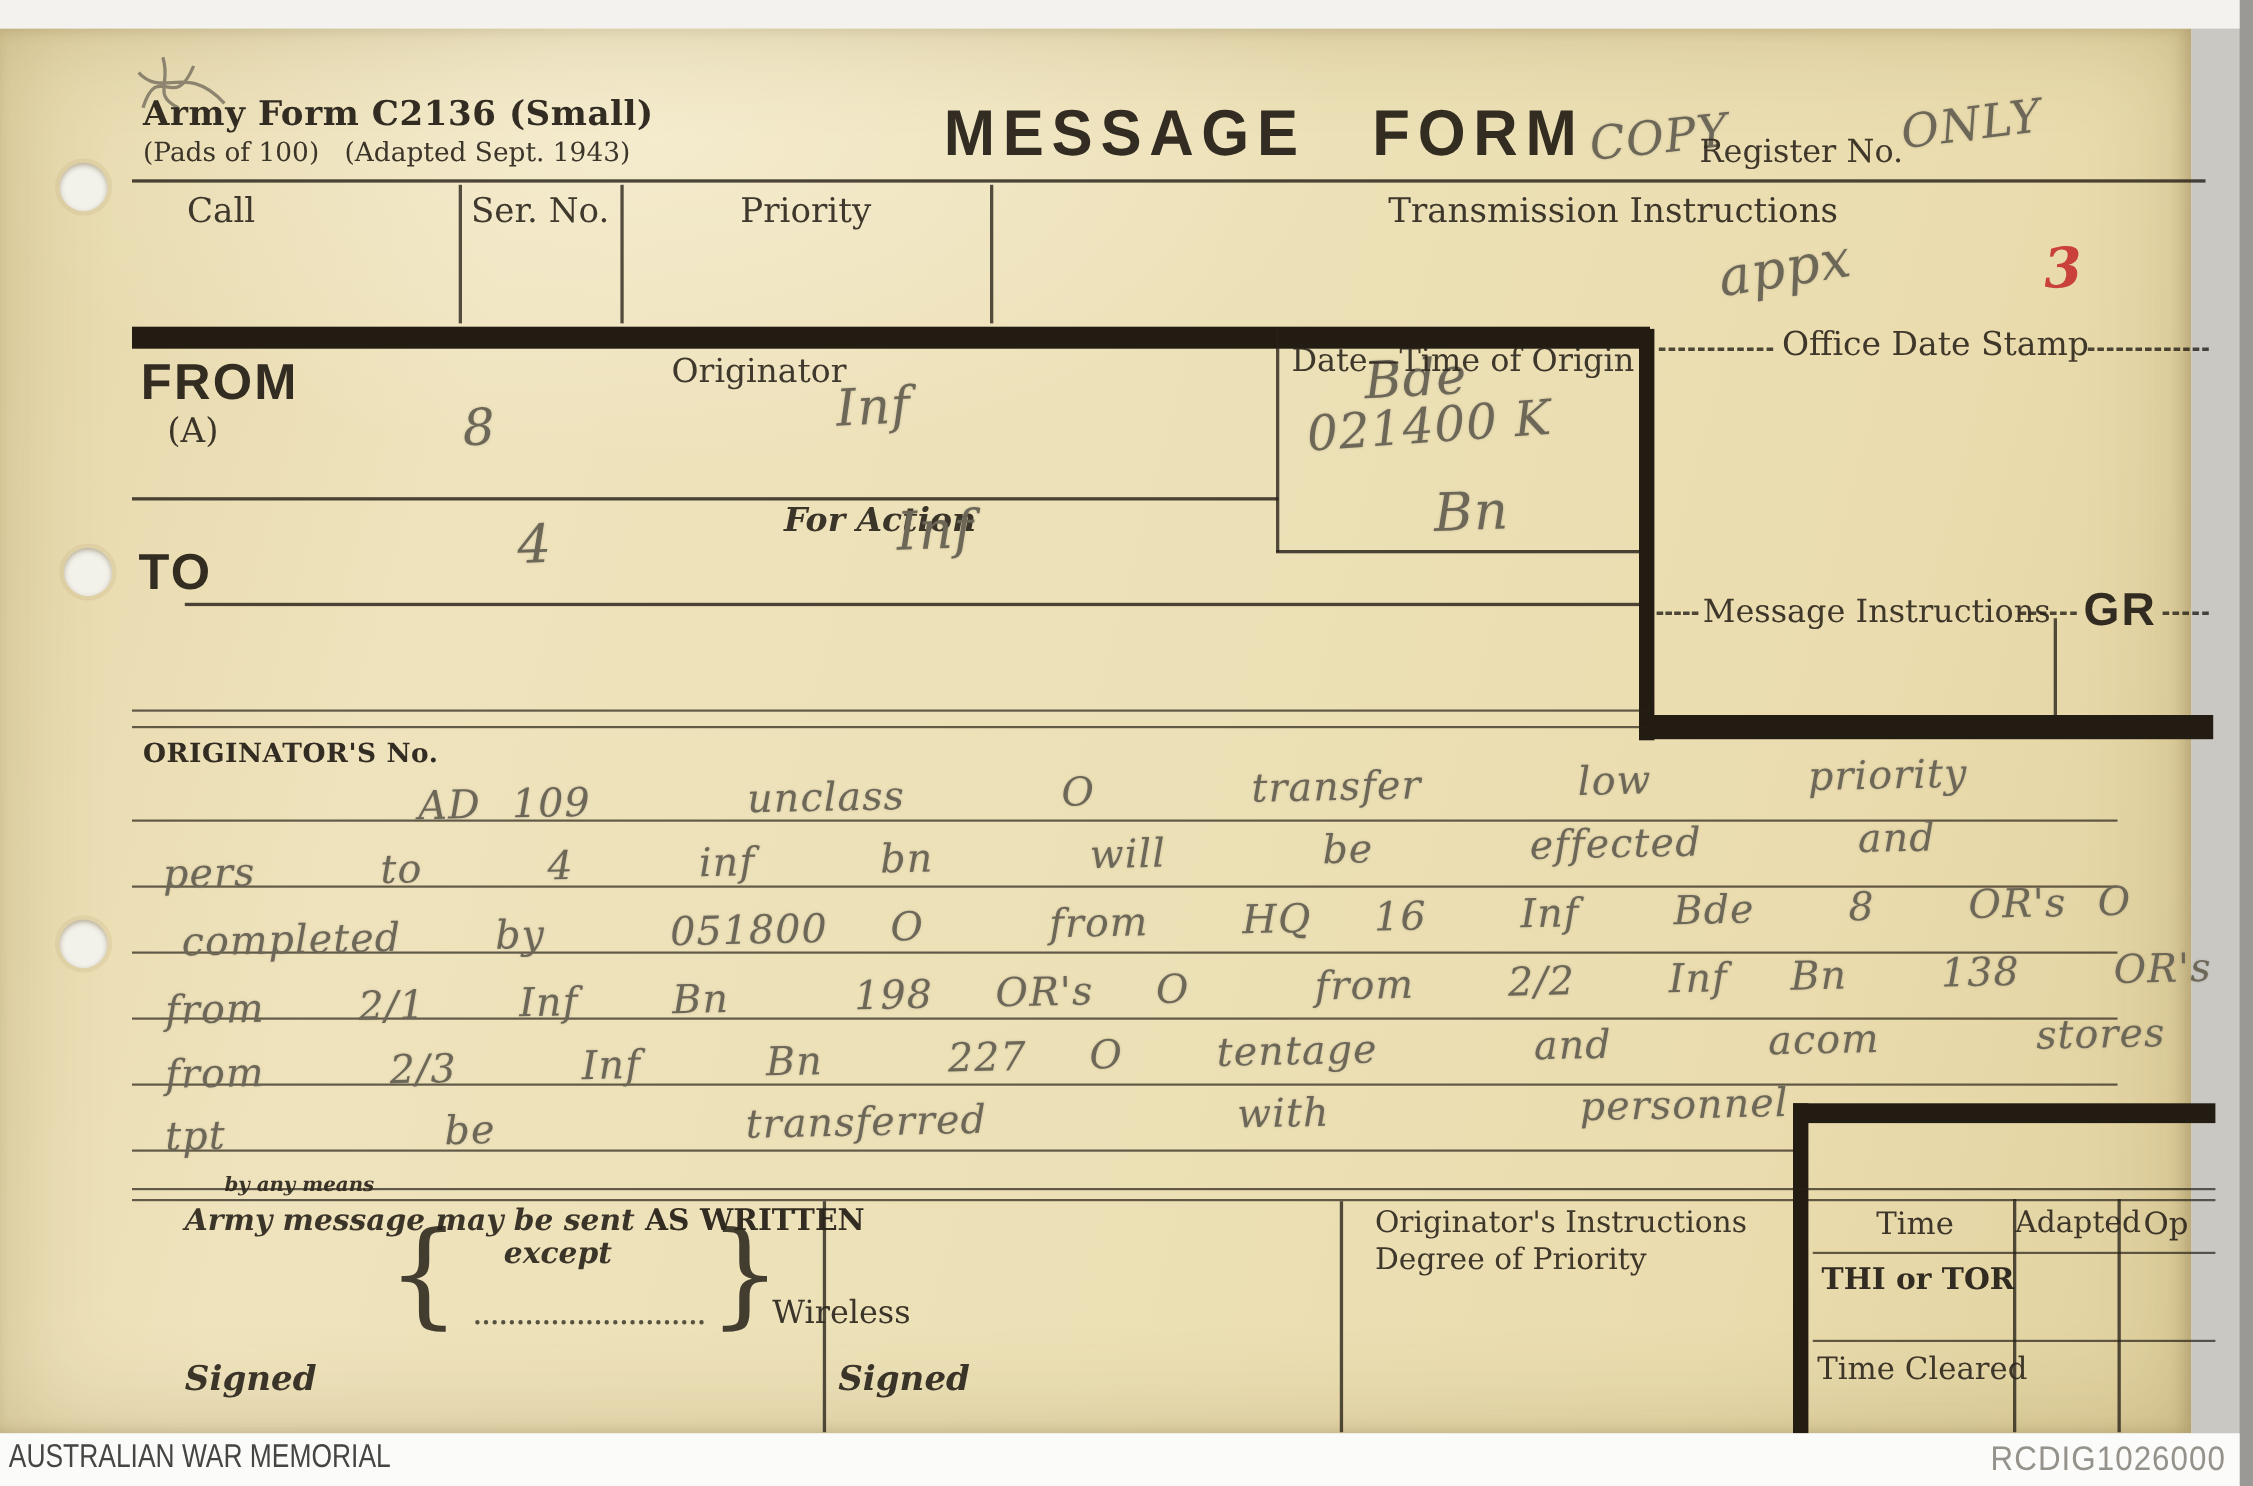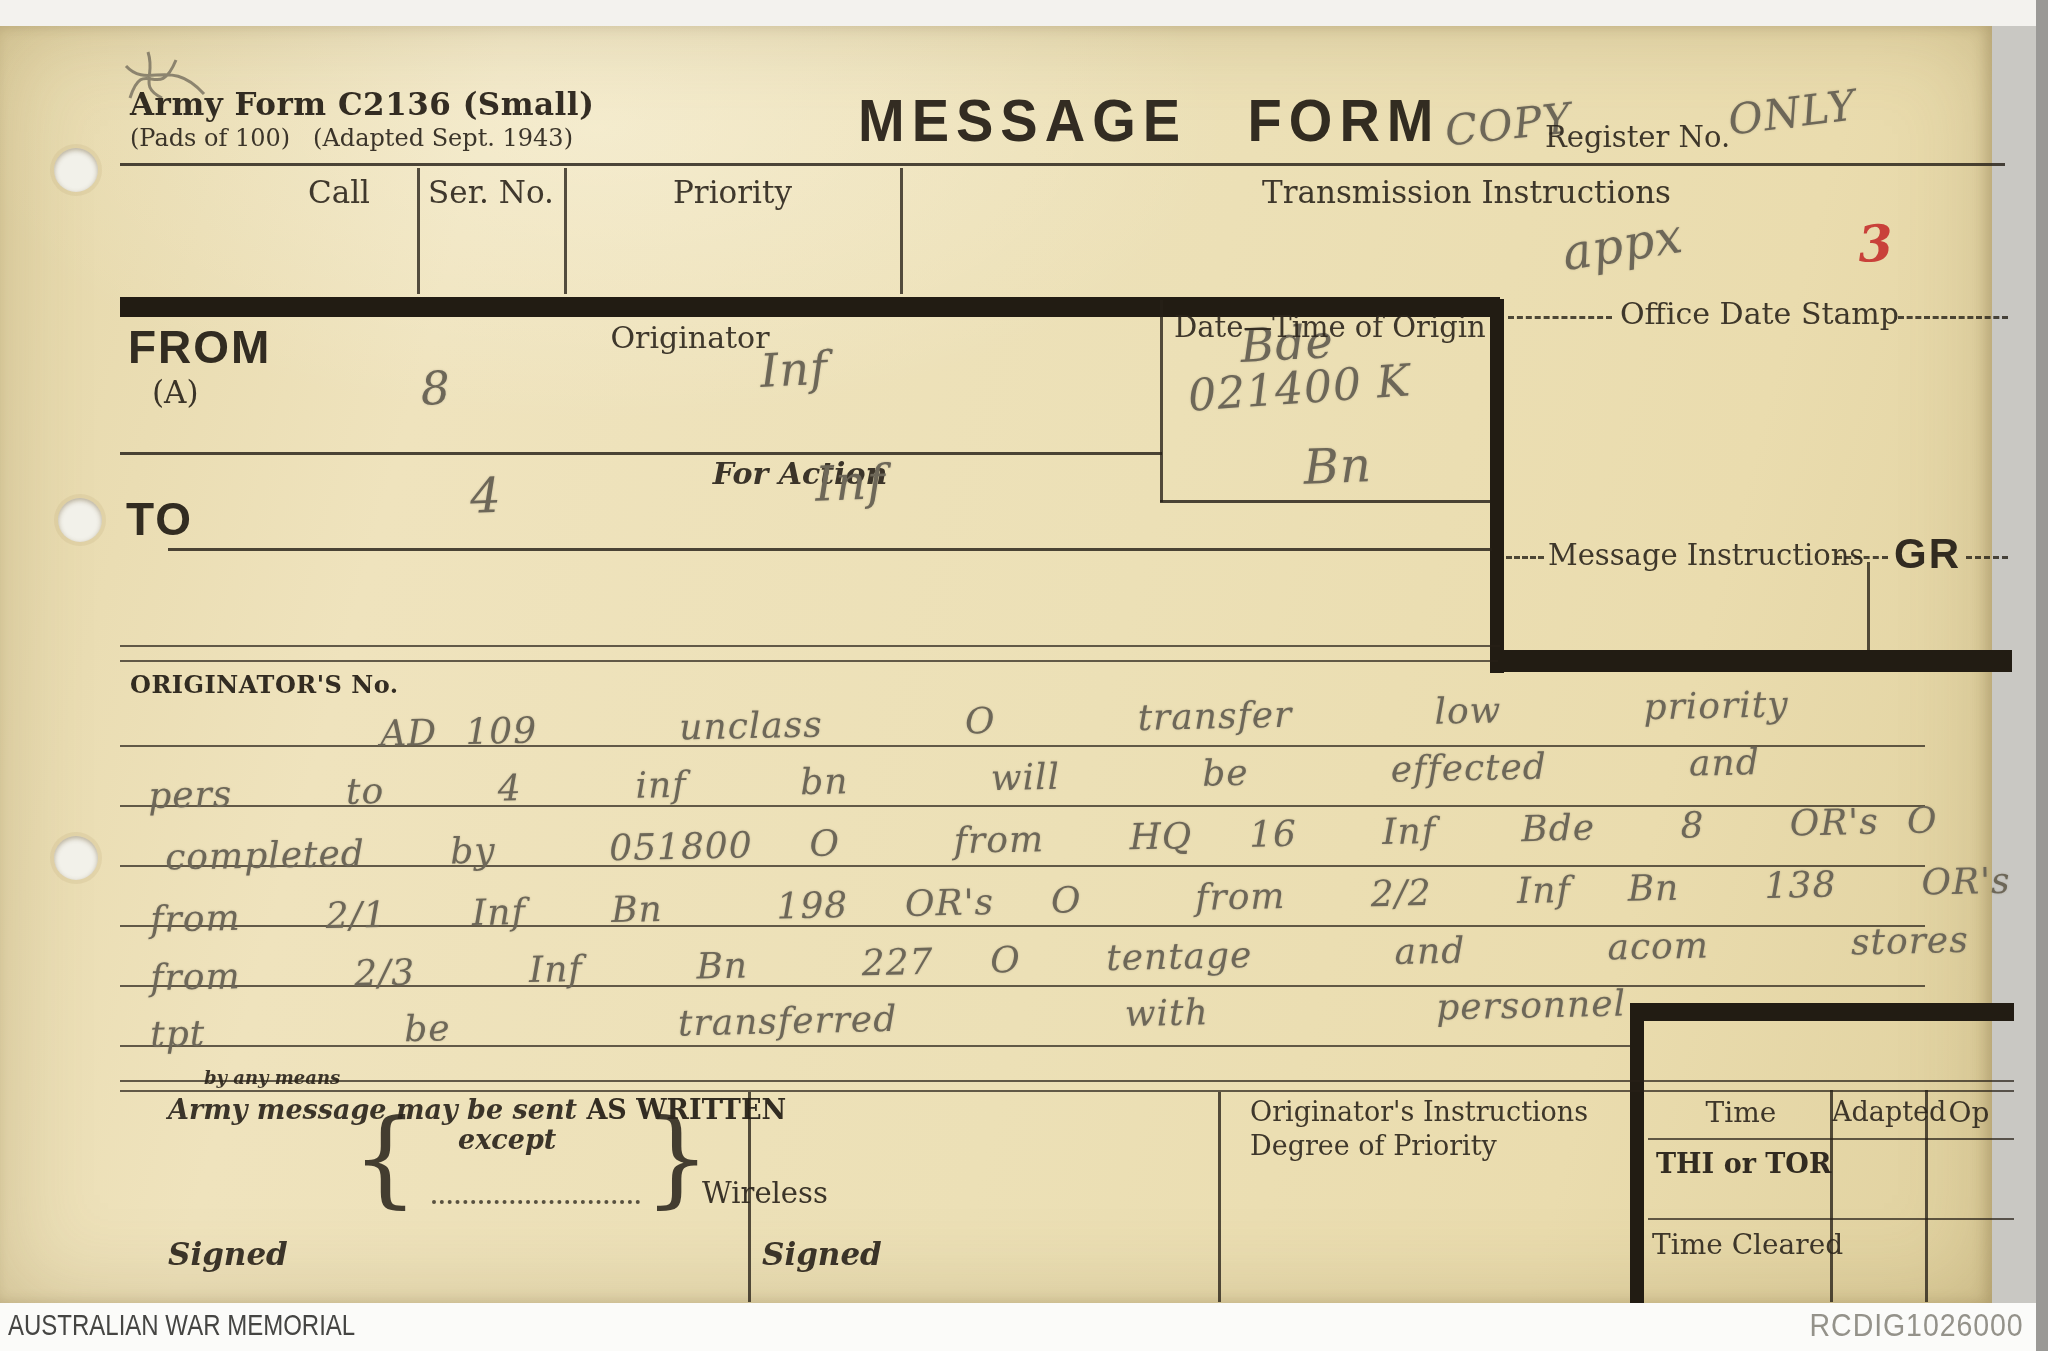--- a/index.html
+++ b/index.html
@@ -50,21 +50,21 @@
   <div class="abs sb" style="left:130px;top:86px;font-size:31px;letter-spacing:.5px;">Army Form C2136 (Small)</div>
   <div class="abs ink pre" style="left:130px;top:124px;font-size:24px;">(Pads of 100)   (Adapted Sept. 1943)</div>
   <div class="abs sans sb" style="left:858px;top:88px;font-size:56px;letter-spacing:7px;word-spacing:38px;transform:scaleY(1.05);">MESSAGE FORM</div>
 
   <div class="abs hw" style="left:1445px;top:100px;font-size:42px;transform:rotate(-6deg);">COPY</div>
   <div class="abs it" style="left:1545px;top:120px;font-size:29px;">Register No.</div>
   <div class="abs hw" style="left:1728px;top:88px;font-size:42px;transform:rotate(-7deg);">ONLY</div>
 
   <div class="rule" style="left:120px;top:163px;width:1885px;"></div>
 
-  <div class="abs it" style="left:170px;top:174px;width:200px;text-align:right;font-size:31px;">Call</div>
+  <div class="abs it" style="left:170px;top:174px;width:200px;text-align:left;font-size:31px;">Call</div>
   <div class="abs it" style="left:420px;top:174px;width:142px;text-align:center;font-size:31px;">Ser. No.</div>
   <div class="abs it" style="left:1262px;top:174px;font-size:31px;">Transmission Instructions</div>
   <div class="abs it" style="left:570px;top:174px;width:325px;text-align:center;font-size:31px;">Priority</div>
   <div class="vline" style="left:417px;top:168px;height:126px;"></div>
   <div class="vline" style="left:564px;top:168px;height:126px;"></div>
   <div class="vline" style="left:900px;top:168px;height:126px;"></div>
 
   <div class="abs hw" style="left:1562px;top:216px;font-size:48px;transform:rotate(-9deg);">appx</div>
   <div class="abs hw" style="left:1858px;top:214px;font-size:50px;color:#c9413a;text-shadow:none;font-weight:bold;transform:rotate(-3deg);">3</div>
 

